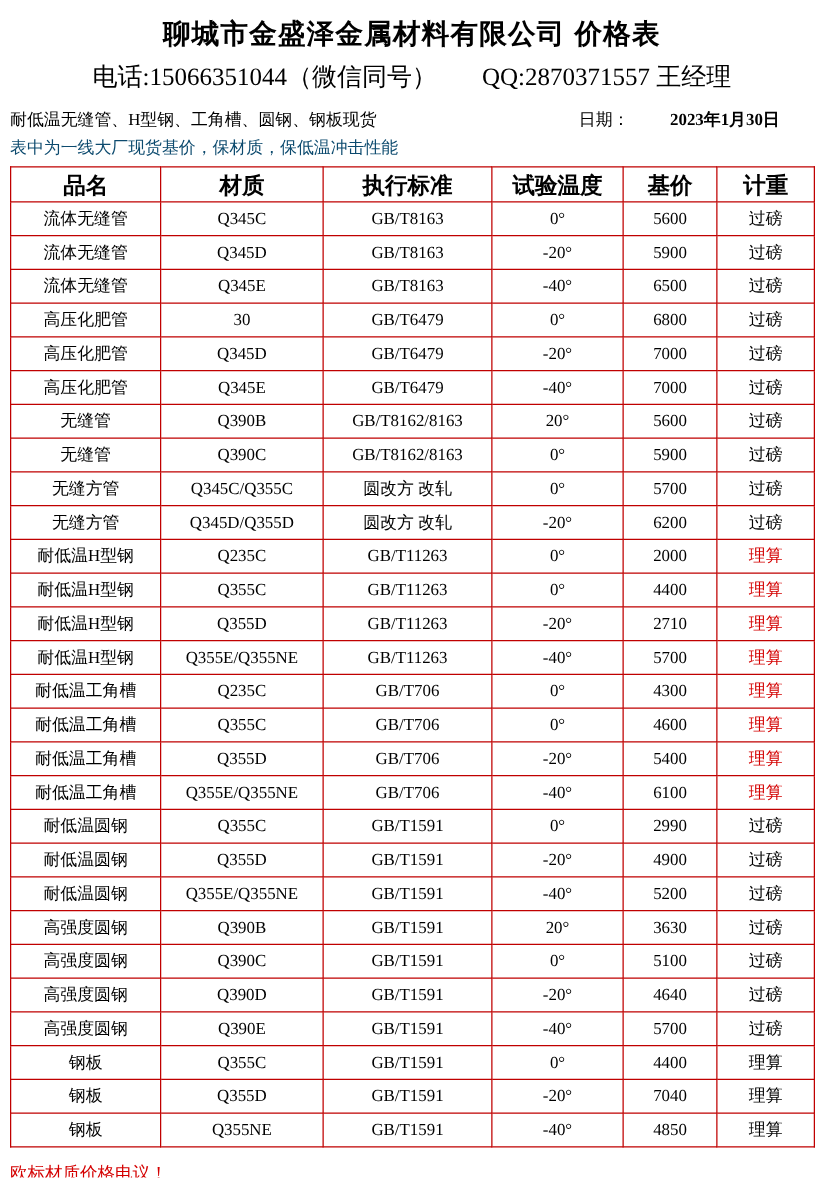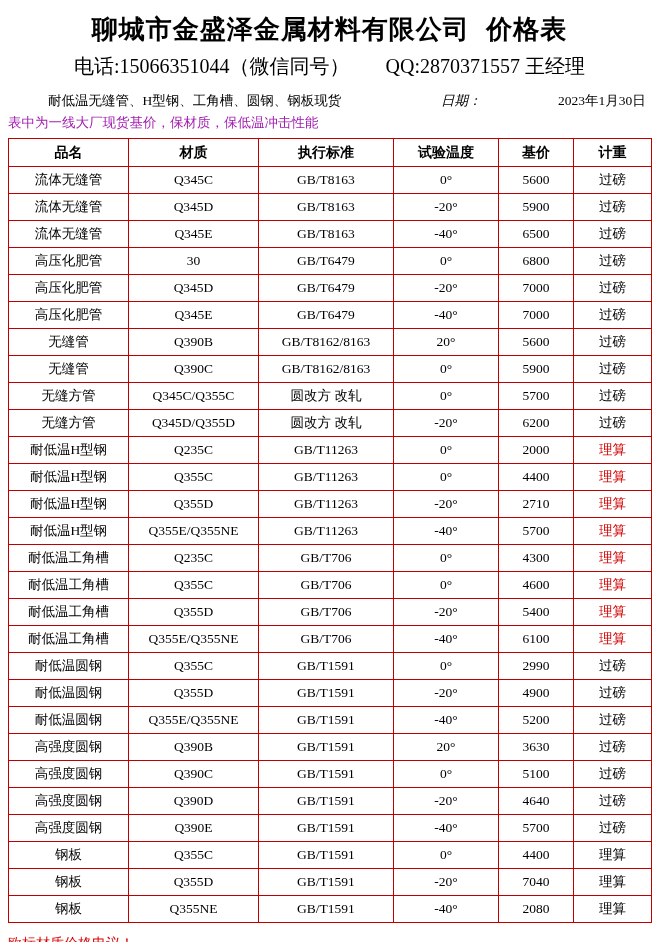--- a/index.html
+++ b/index.html
@@ -16,23 +16,23 @@
   }
   .page {
     width: 659px;
     height: 942px;
     position: relative;
     box-sizing: border-box;
     padding: 0 8px;
   }
   .title {
     text-align: center;
-    font-family: Liberation Mono, monospace;
+    font-family: Liberation Sans, sans-serif;
     font-weight: bold;
-    font-size: 26px;
+    font-size: 22px;
     letter-spacing: 1px;
     padding-top: 12px;
     padding-bottom: 6px;
     white-space: nowrap;
   }
   .contact-row {
     text-align: center;
     font-family: "Liberation Serif", serif;
     font-size: 20px;
     padding-bottom: 10px;
@@ -47,37 +47,36 @@
     font-size: 13.5px;
     position: relative;
     height: 22px;
     line-height: 22px;
   }
   .note-left {
     position: absolute;
     left: 0;
     top: 0;
     white-space: nowrap;
-    margin-left: 40px;
   }
   .date-label {
     position: absolute;
-    left: 433px;
+    left: 455px;
     top: 0;
     white-space: nowrap;
-    font-style: italic;
   }
   .date-value {
     position: absolute;
-    left: 550px;
+    left: 528px;
     top: 0;
     white-space: nowrap;
+    font-weight: bold;
   }
   .redline {
-    color: #a21caf;
+    color: #0c4a6e;
     font-family: "Liberation Serif", serif;
     font-size: 13.5px;
     height: 22px;
     line-height: 22px;
     margin-bottom: 4px;
     white-space: nowrap;
   }
   table.price {
     border-collapse: collapse;
     width: 643px;
@@ -87,21 +86,21 @@
   table.price th, table.price td {
     border: 1px solid #c00000;
     text-align: center;
     font-size: 13.5px;
     height: 26px;
     padding: 0;
     white-space: nowrap;
     overflow: hidden;
   }
   table.price thead th {
-    font-size: 14px;
+    font-size: 18px;
     height: 27px;
   }
   col.c0 { width: 120px; }
   col.c1 { width: 130px; }
   col.c2 { width: 135px; }
   col.c3 { width: 105px; }
   col.c4 { width: 75px; }
   col.c5 { width: 78px; }
   .red-text { color: #d40000; }
   .footer-note {
@@ -367,21 +366,21 @@
           <td>GB/T1591</td>
           <td>-20°</td>
           <td>7040</td>
           <td>理算</td>
         </tr>
         <tr>
           <td>钢板</td>
           <td>Q355NE</td>
           <td>GB/T1591</td>
           <td>-40°</td>
-          <td>2080</td>
+          <td>4850</td>
           <td>理算</td>
         </tr>
       </tbody>
   </table>
 
   <div class="footer-note">欧标材质价格电议！</div>
 
 </div>
 
 </body></html>

